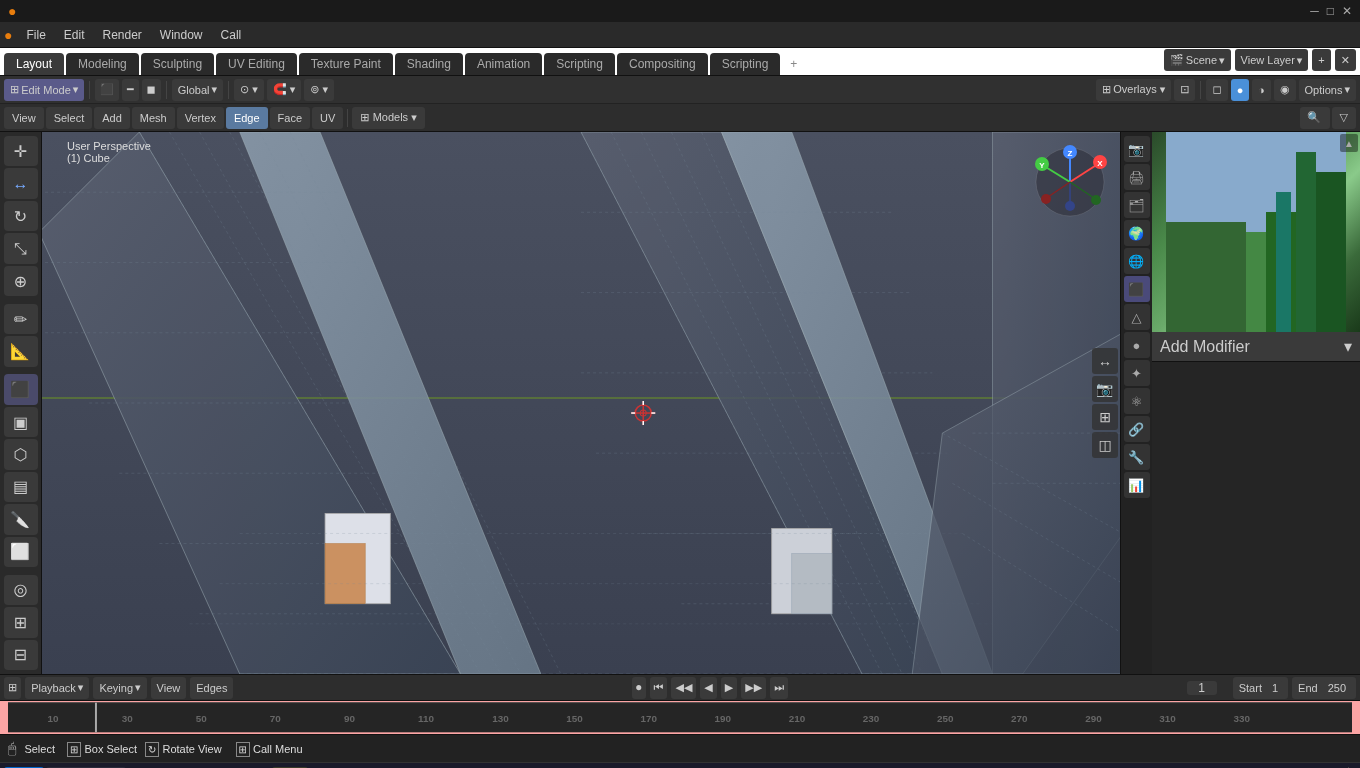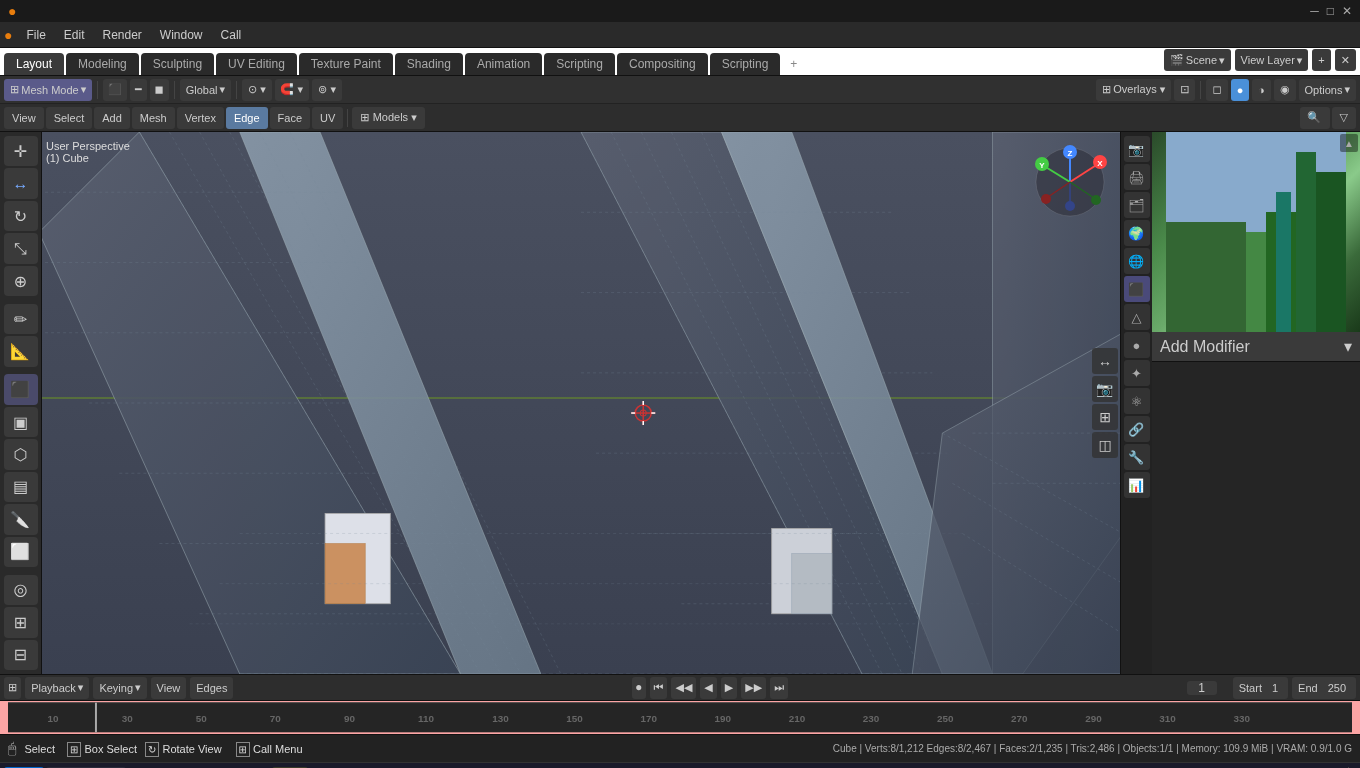--- a/index.html
+++ b/index.html
@@ -129,21 +129,21 @@
       top: 10px;
       right: 10px;
       width: 80px;
       height: 80px;
     }
 
     
     #viewport-info {
       position: absolute;
       top: 8px;
-      left: 4px;
+      left: 25px;
       color: #ccc;
       font-size: 11px;
     }
 
     
     #panel-preview {
       height: 200px;
       background: #1a1a1a;
       position: relative;
       overflow: hidden;
@@ -361,21 +361,21 @@
     </button>
     <button class="toolbar-btn">+</button>
     <button class="toolbar-btn">✕</button>
   </div>
 </div>
 
 <div id="header-toolbar">
 
   <button class="toolbar-btn" style="background:#5a5a8a;">
     <span>⊞</span>
-    <span>Mesh Mode</span>
+    <span>Edit Mode</span>
     <span>▾</span>
   </button>
   <div class="toolbar-sep"></div>
 
   <button class="toolbar-btn" title="Vertex" style="padding:0 5px;">
     <span>⬛</span>
   </button>
   <button class="toolbar-btn" title="Edge" style="padding:0 5px;">
     <span>━</span>
   </button>
@@ -716,21 +716,20 @@
   </div>
   <div class="status-item" style="">
     <span style="font-size:10px;border:1px solid #888;padding:1px 2px;">↻</span>
     <span>Rotate View</span>
   </div>
   <div class="status-item" style="margin-left:6px;">
     <span style="font-size:10px;border:1px solid #888;padding:1px 2px;">⊞</span>
     <span>Call Menu</span>
   </div>
   <div style="flex:1;"></div>
-  <div class="status-item" style="font-size:10px;">Cube | Verts:8/1,212  Edges:8/2,467 | Faces:2/1,235 | Tris:2,486 | Objects:1/1 | Memory: 109.9 MiB | VRAM: 0.9/1.0 G</div>
 </div>
 
 <div id="taskbar">
   <div class="taskbar-start">
     
   </div>
   <div class="taskbar-app" style="width:80px;background:#2a2a3a;border-radius:3px;margin:0 2px;">
     
   </div>
   <div class="taskbar-app">

